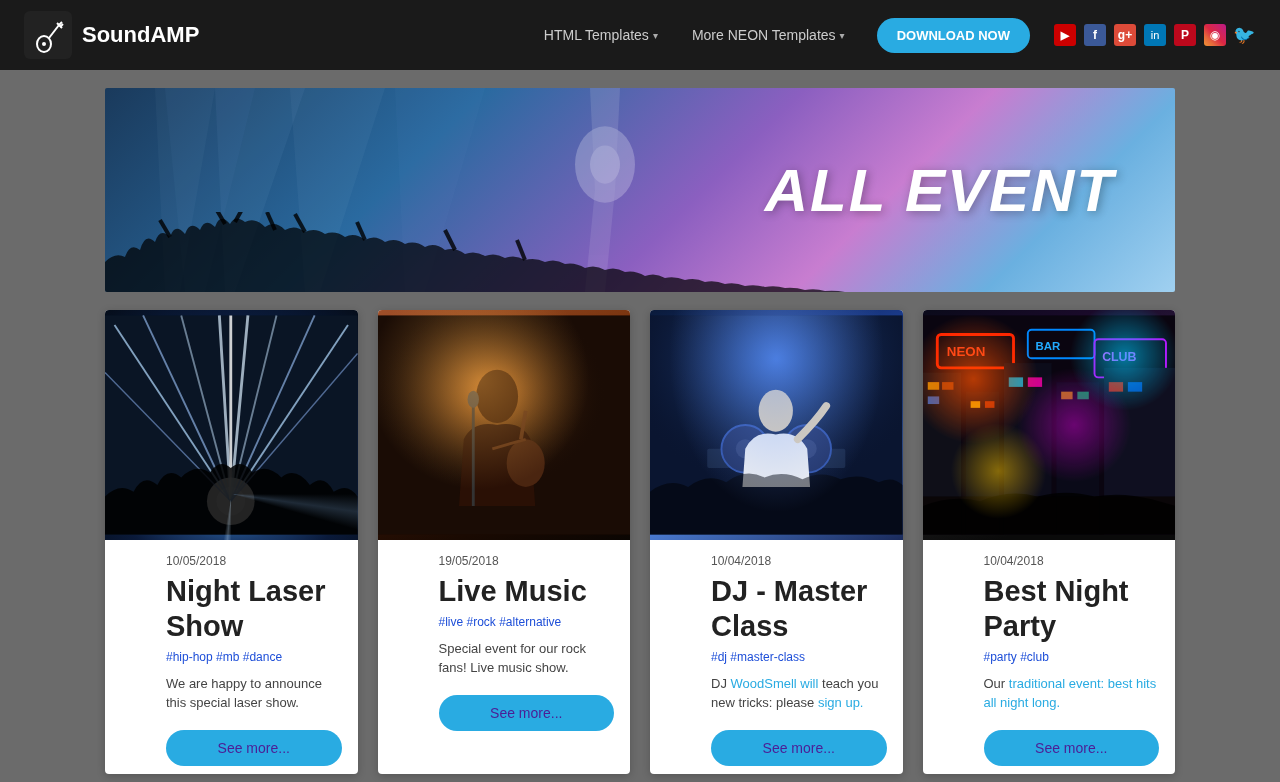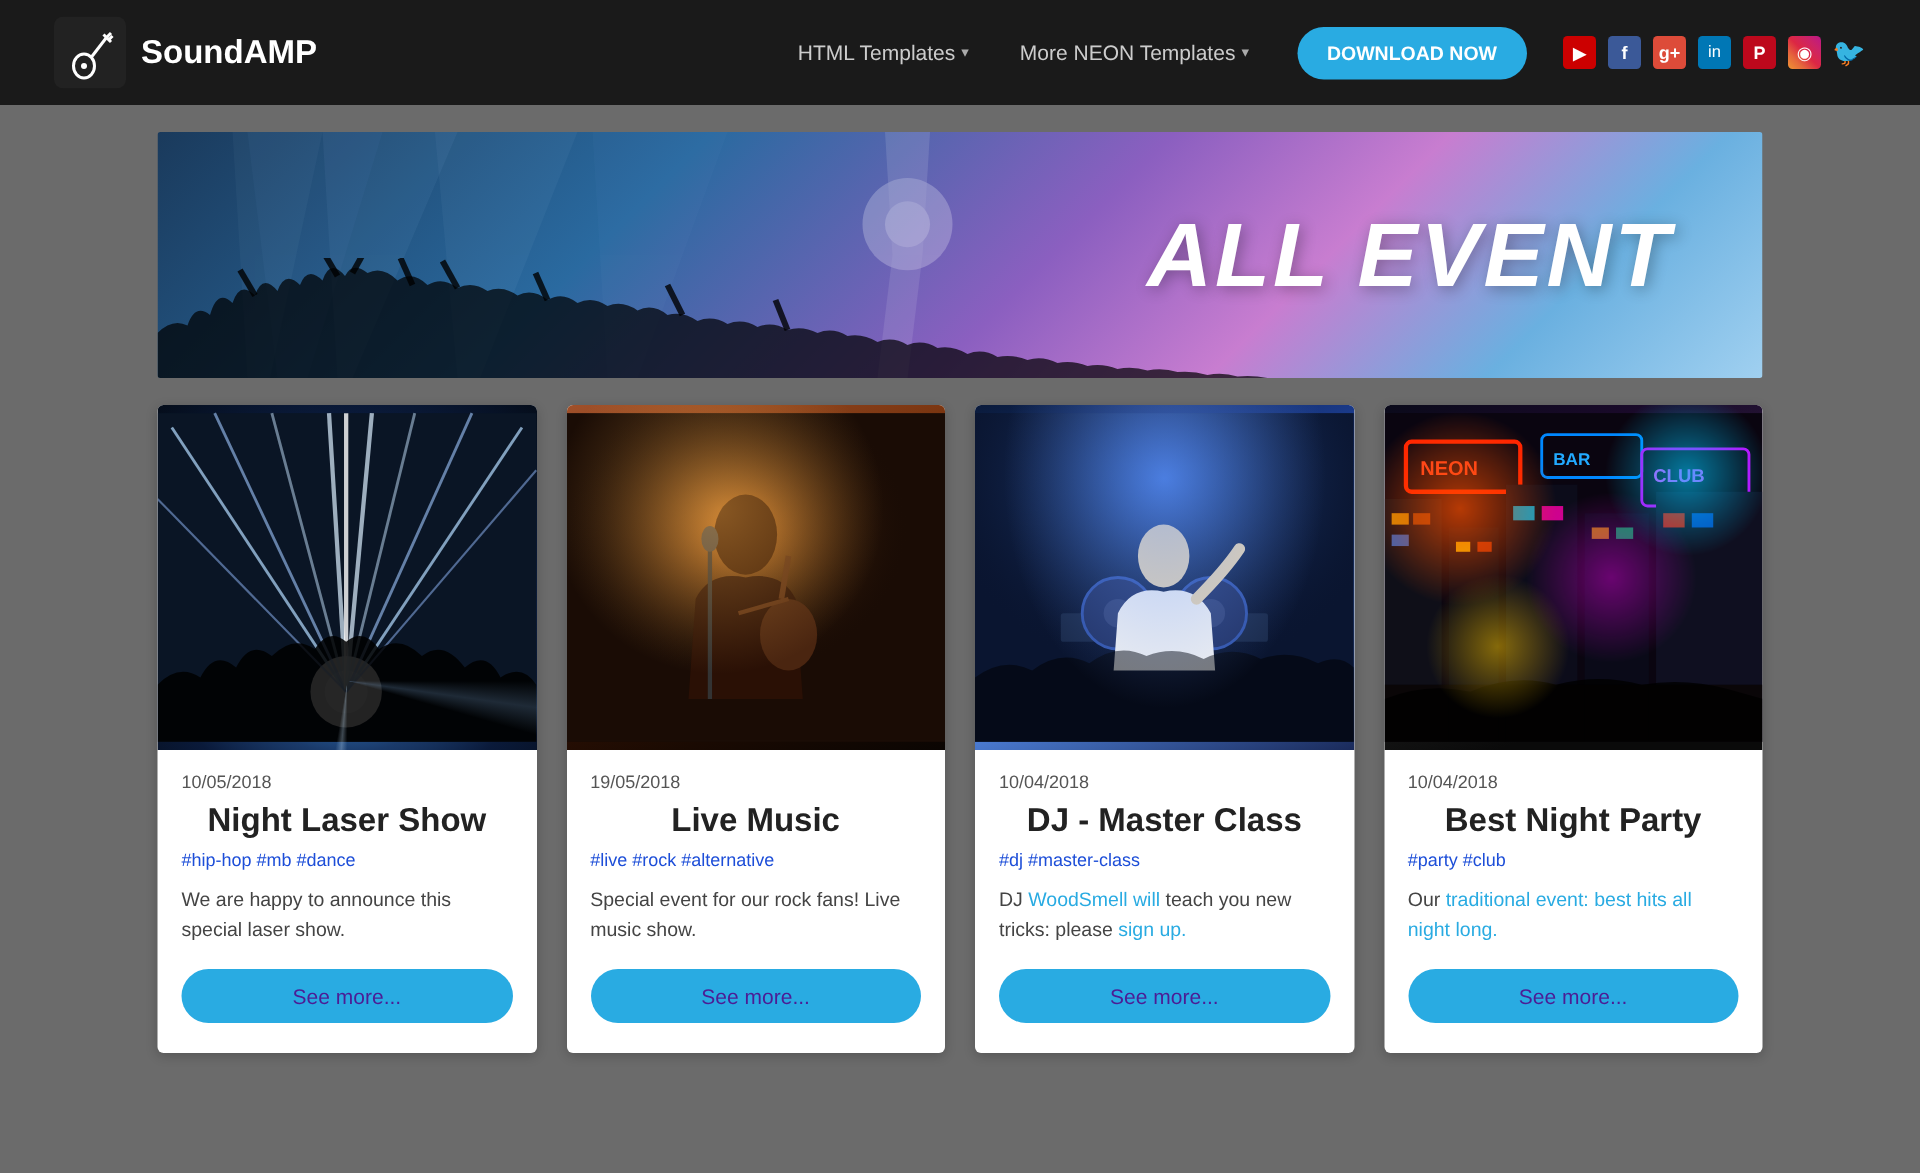--- a/index.html
+++ b/index.html
@@ -3,21 +3,21 @@
   <meta charset="utf-8">
   <style>
     * { margin: 0; padding: 0; box-sizing: border-box; }
     body { background: #6b6b6b; font-family: Arial, sans-serif; }
 
     
     .navbar {
       background: #1a1a1a;
       display: flex;
       align-items: center;
-      padding: 0 36px;
+      padding: 0 24px;
       height: 70px;
       position: relative;
       z-index: 10;
     }
     .navbar-brand {
       display: flex;
       align-items: center;
       gap: 10px;
       color: #fff;
       text-decoration: none;
@@ -86,21 +86,21 @@
     .social-icon.facebook { background: #3b5998; color: #fff; font-size: 12px; font-weight: bold; }
     .social-icon.google { background: #dd4b39; color: #fff; font-size: 12px; font-weight: bold; }
     .social-icon.linkedin { background: #0077b5; color: #fff; font-size: 11px; font-weight: normal; }
     .social-icon.pinterest { background: #bd081c; color: #fff; font-size: 12px; font-weight: bold; }
     .social-icon.instagram { background: linear-gradient(45deg, #f09433, #e6683c, #dc2743, #cc2366, #bc1888); color: #fff; font-size: 12px; }
     .social-icon.twitter { color: #1da1f2; font-size: 16px; }
 
     
     .hero-banner {
       width: 1070px;
-      height: 164px;
+      height: 204px;
       margin: 18px auto;
       position: relative;
       overflow: hidden;
       border-radius: 2px;
     }
     .hero-bg {
       width: 100%;
       height: 100%;
       background: linear-gradient(135deg, #1a3a5c 0%, #2a6aa0 30%, #8b5fc0 55%, #c87dd0 70%, #6ab0e0 85%, #a0d0f0 100%);
       position: absolute;
@@ -178,34 +178,34 @@
       position: absolute;
       top: 0; left: 0; right: 0; bottom: 0;
       background: 
         radial-gradient(circle at 20% 30%, rgba(255,80,0,0.7) 0%, transparent 25%),
         radial-gradient(circle at 80% 20%, rgba(0,200,255,0.6) 0%, transparent 20%),
         radial-gradient(circle at 60% 50%, rgba(200,0,200,0.5) 0%, transparent 30%),
         radial-gradient(circle at 30% 70%, rgba(255,200,0,0.5) 0%, transparent 20%);
     }
 
     .card-body {
-      padding: 14px 16px 20px;
+      padding: 14px 16px 8px;
+      margin-left: 45px;
     }
     .card-date {
       font-size: 12px;
       color: #555;
       margin-bottom: 6px;
     }
     .card-title {
-      font-size: 22px;
+      font-size: 29px;
       font-weight: bold;
       color: #222;
       margin-bottom: 6px;
       line-height: 1.2;
-      text-align: center;
     }
     .card-tags {
       font-size: 12px;
       color: #1d4ed8;
       margin-bottom: 10px;
     }
     .card-desc {
       font-size: 13px;
       color: #444;
       line-height: 1.5;

